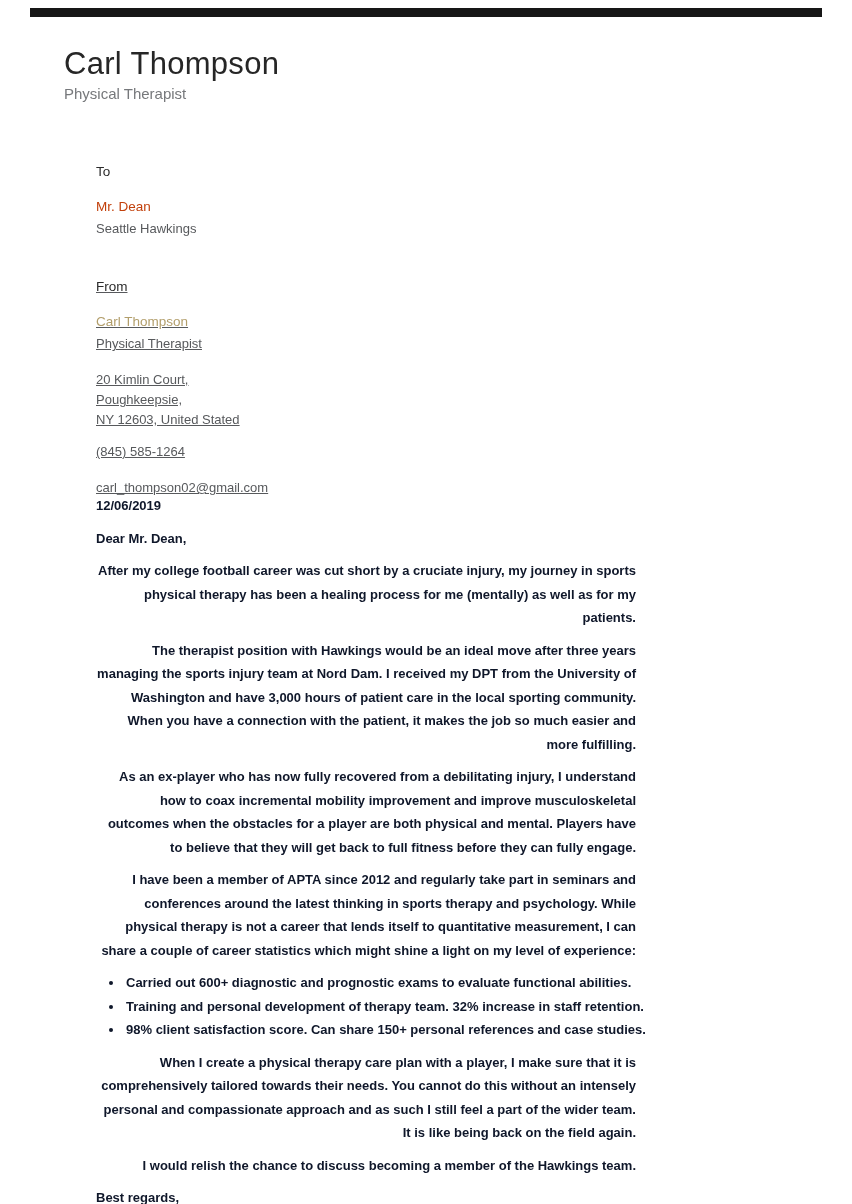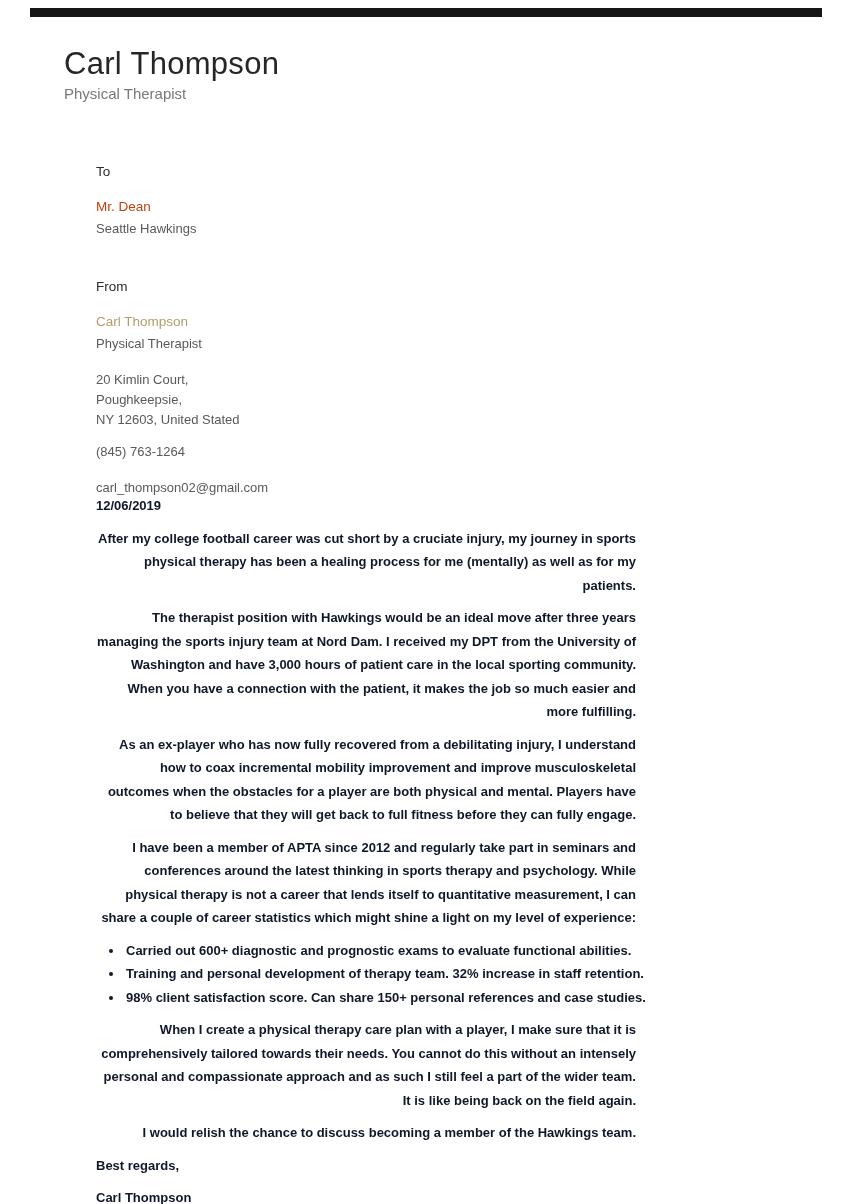--- a/index.html
+++ b/index.html
@@ -36,21 +36,21 @@
 
   aside.meta {
     width: 180px; flex: none; margin-right: 38px;
     font-size: 13px; color: #57595c; line-height: 20px;
   }
   .side-label {
     font-size: 13.5px; color: #2b2b2b; margin-bottom: 15px;
   }
   .accent-name { font-size: 13.5px; }
   .side-line { margin-top: 2px; }
-  .from-section { margin-top: 38px; }
+  .from-section { margin-top: 38px; text-decoration: underline; }
   .contact-block { margin-top: 16px; }
   .contact-block.phone { margin-top: 12px; }
 
   main.letter {
     width: 540px; flex: none;
     font-size: 13px; color: #0f172a; line-height: 23.5px;
     margin-top: -4px;
     font-weight: bold;
   }
   main.letter .block { margin-bottom: 9px; }
@@ -84,28 +84,29 @@
       <section class="from-section">
         <div class="side-label">From</div>
         <div class="accent-name" style="color: rgb(178, 158, 107);">Carl Thompson</div>
         <div class="side-line">Physical Therapist</div>
 
         <div class="contact-block">
           <div>20 Kimlin Court, Poughkeepsie,</div>
           <div>NY 12603, United Stated</div>
         </div>
 
-        <div class="contact-block phone">(845) 763-1264</div>
+        <div class="contact-block phone">(845) 585-1264</div>
 
         <div class="contact-block">carl_thompson02@gmail.com</div>
       </section>
     </aside>
 
     <main class="letter">
       <div class="block date">12/06/2019</div>
+      <div class="block salutation">Dear Mr. Dean,</div>
 
       <div>
           <p>After my college football career was cut short by a cruciate injury, my journey in sports physical therapy has been a healing process for me (mentally) as well as for my patients.</p>
           <p>The therapist position with Hawkings would be an ideal move after three years managing the sports injury team at Nord Dam. I received my DPT from the University of Washington and have 3,000 hours of patient care in the local sporting community. When you have a connection with the patient, it makes the job so much easier and more fulfilling.</p>
           <p>As an ex-player who has now fully recovered from a debilitating injury, I understand how to coax incremental mobility improvement and improve musculoskeletal outcomes when the obstacles for a player are both physical and mental. Players have to believe that they will get back to full fitness before they can fully engage.</p>
           <p>I have been a member of APTA since 2012 and regularly take part in seminars and conferences around the latest thinking in sports therapy and psychology. While physical therapy is not a career that lends itself to quantitative measurement, I can share a couple of career statistics which might shine a light on my level of experience:</p>
         </div>
 
       <ul>
           <li>Carried out 600+ diagnostic and prognostic exams to evaluate functional abilities.</li>

